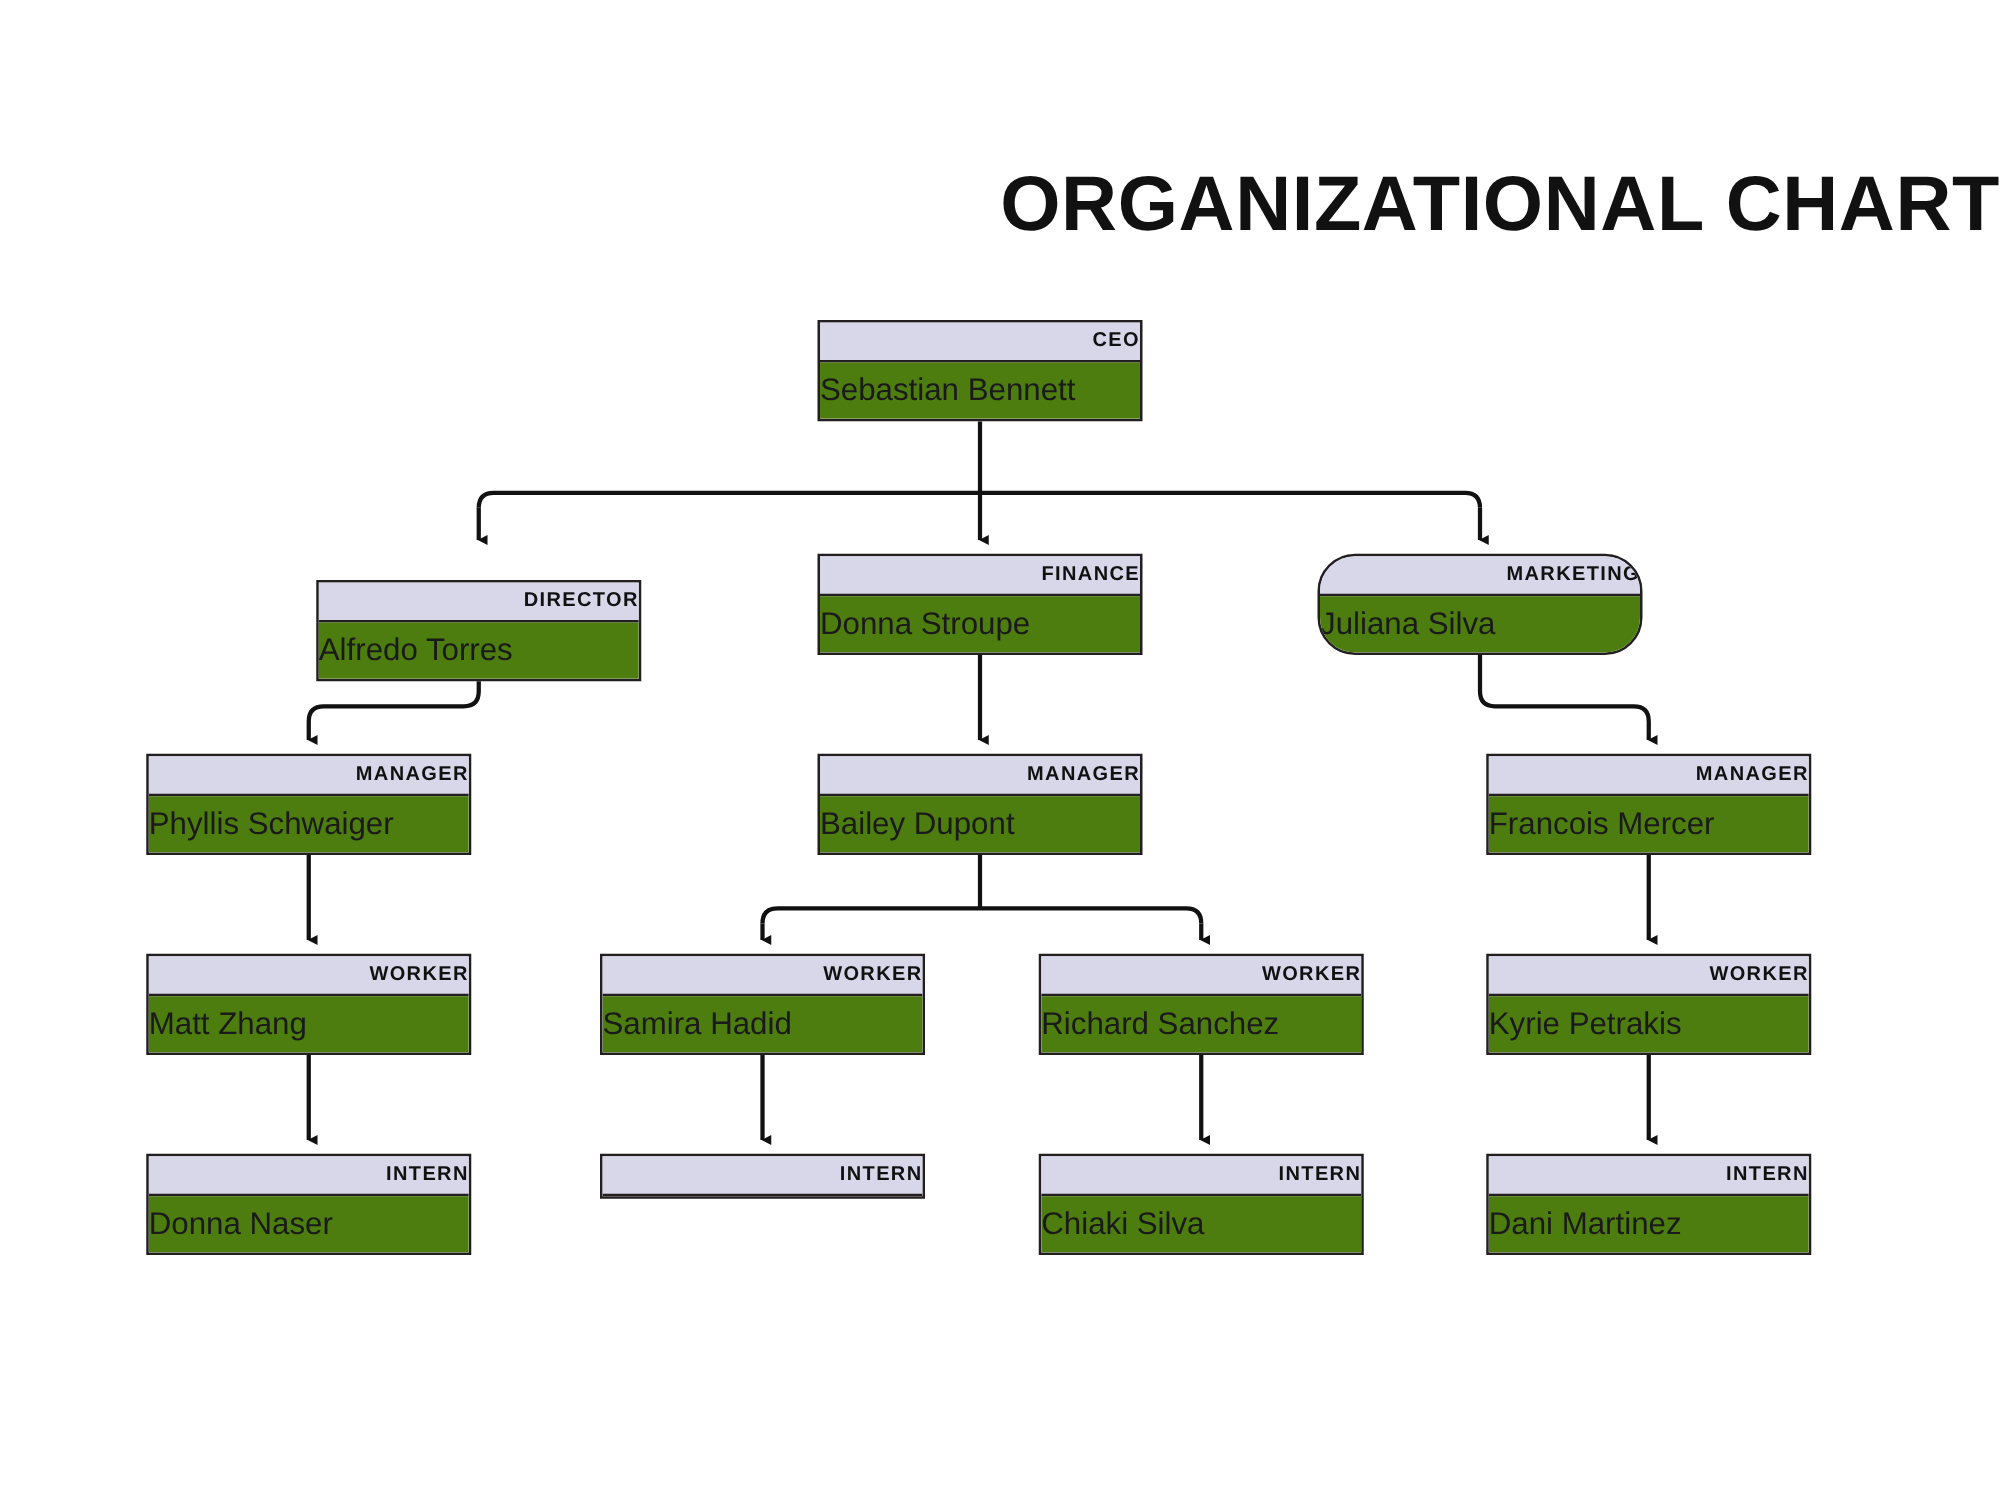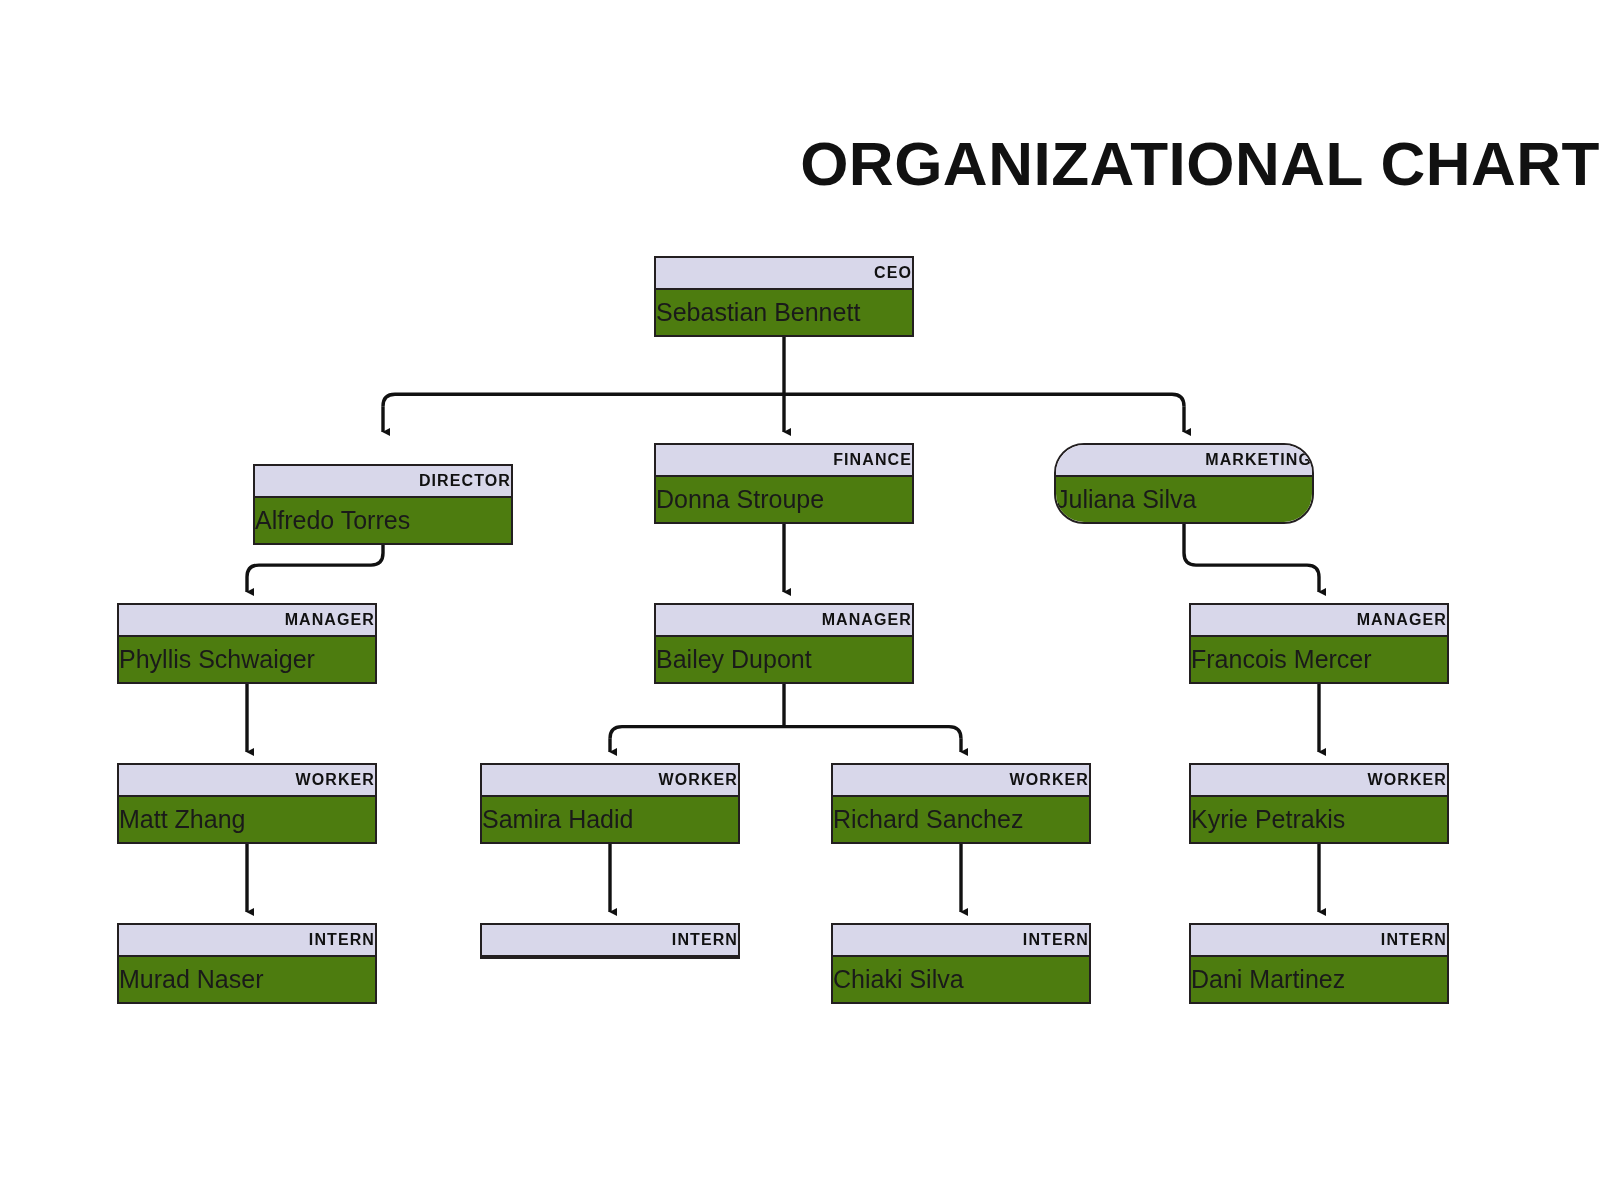--- a/index.html
+++ b/index.html
@@ -146,21 +146,21 @@
       <div class="node" style="left: 831px; top: 763px; width: 260px;">
         <div class="node-header">WORKER</div>
         <div class="node-name">Richard Sanchez</div>
       </div>
       <div class="node" style="left: 1189px; top: 763px; width: 260px;">
         <div class="node-header">WORKER</div>
         <div class="node-name">Kyrie Petrakis</div>
       </div>
       <div class="node" style="left: 117px; top: 923px; width: 260px;">
         <div class="node-header">INTERN</div>
-        <div class="node-name">Murad Naser</div>
+        <div class="node-name">Donna Naser</div>
       </div>
       <div class="node" style="left: 480px; top: 923px; width: 260px;">
         <div class="node-header">INTERN</div>
       </div>
       <div class="node" style="left: 831px; top: 923px; width: 260px;">
         <div class="node-header">INTERN</div>
         <div class="node-name">Chiaki Silva</div>
       </div>
       <div class="node" style="left: 1189px; top: 923px; width: 260px;">
         <div class="node-header">INTERN</div>

